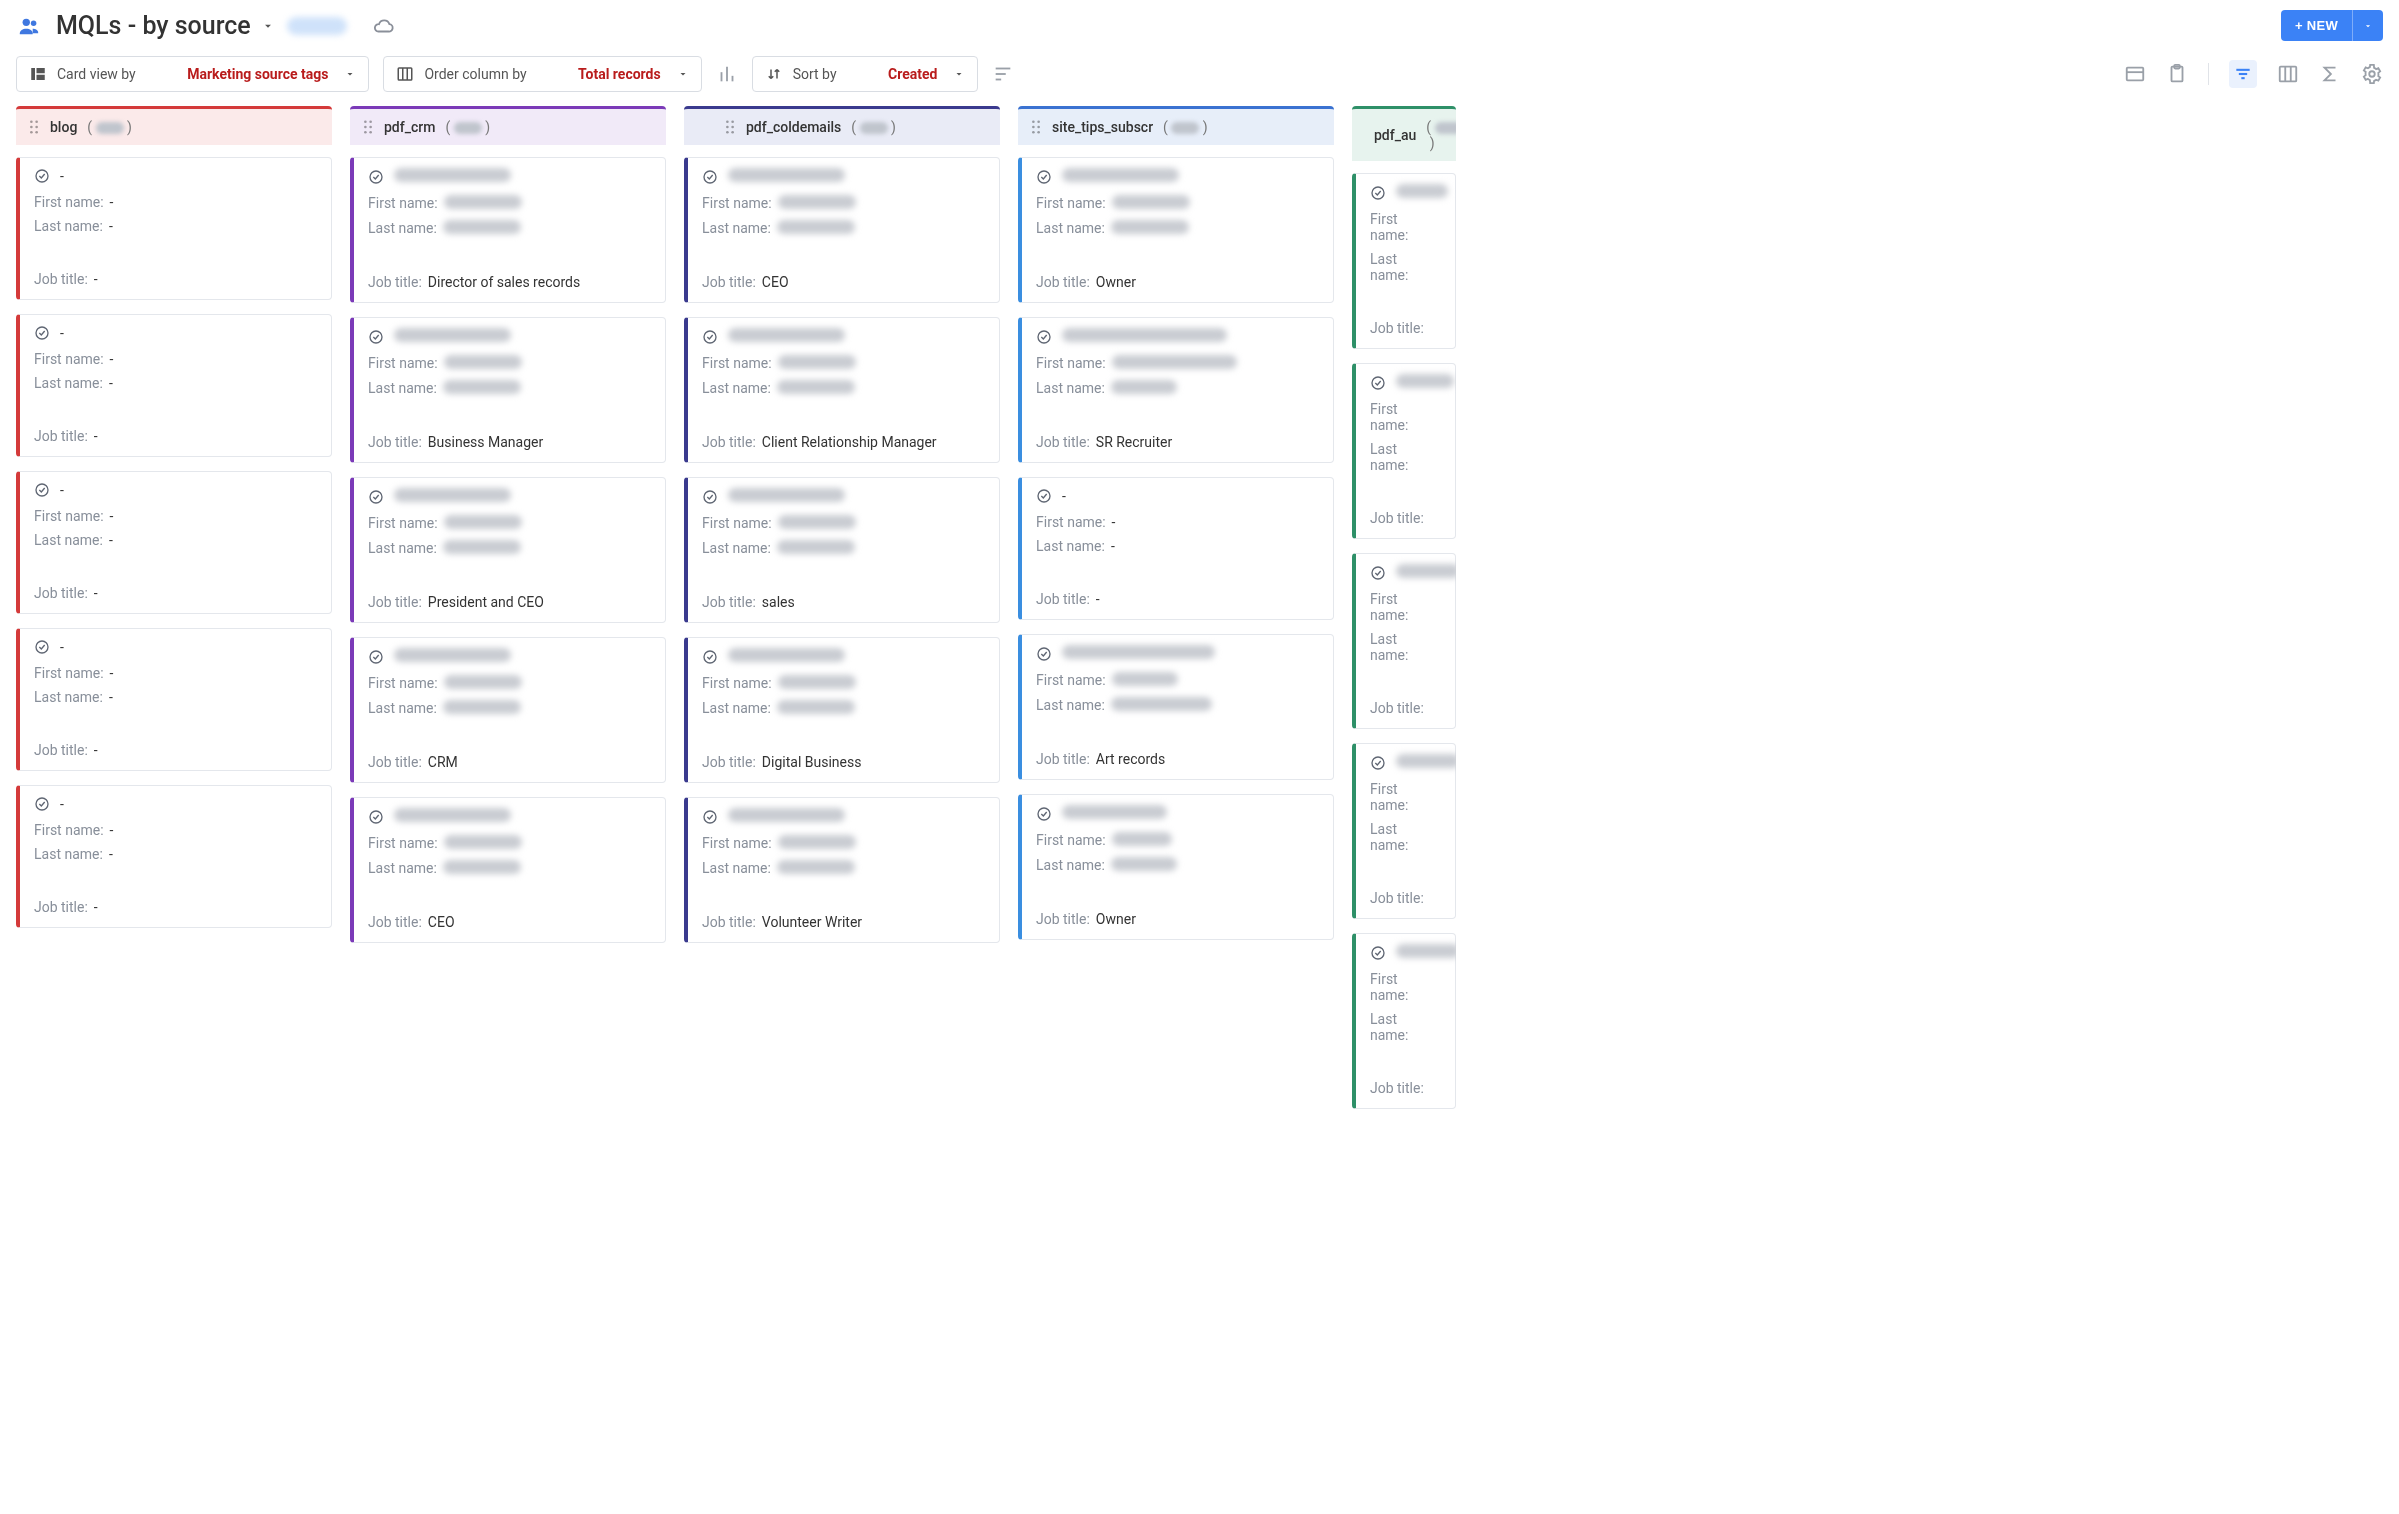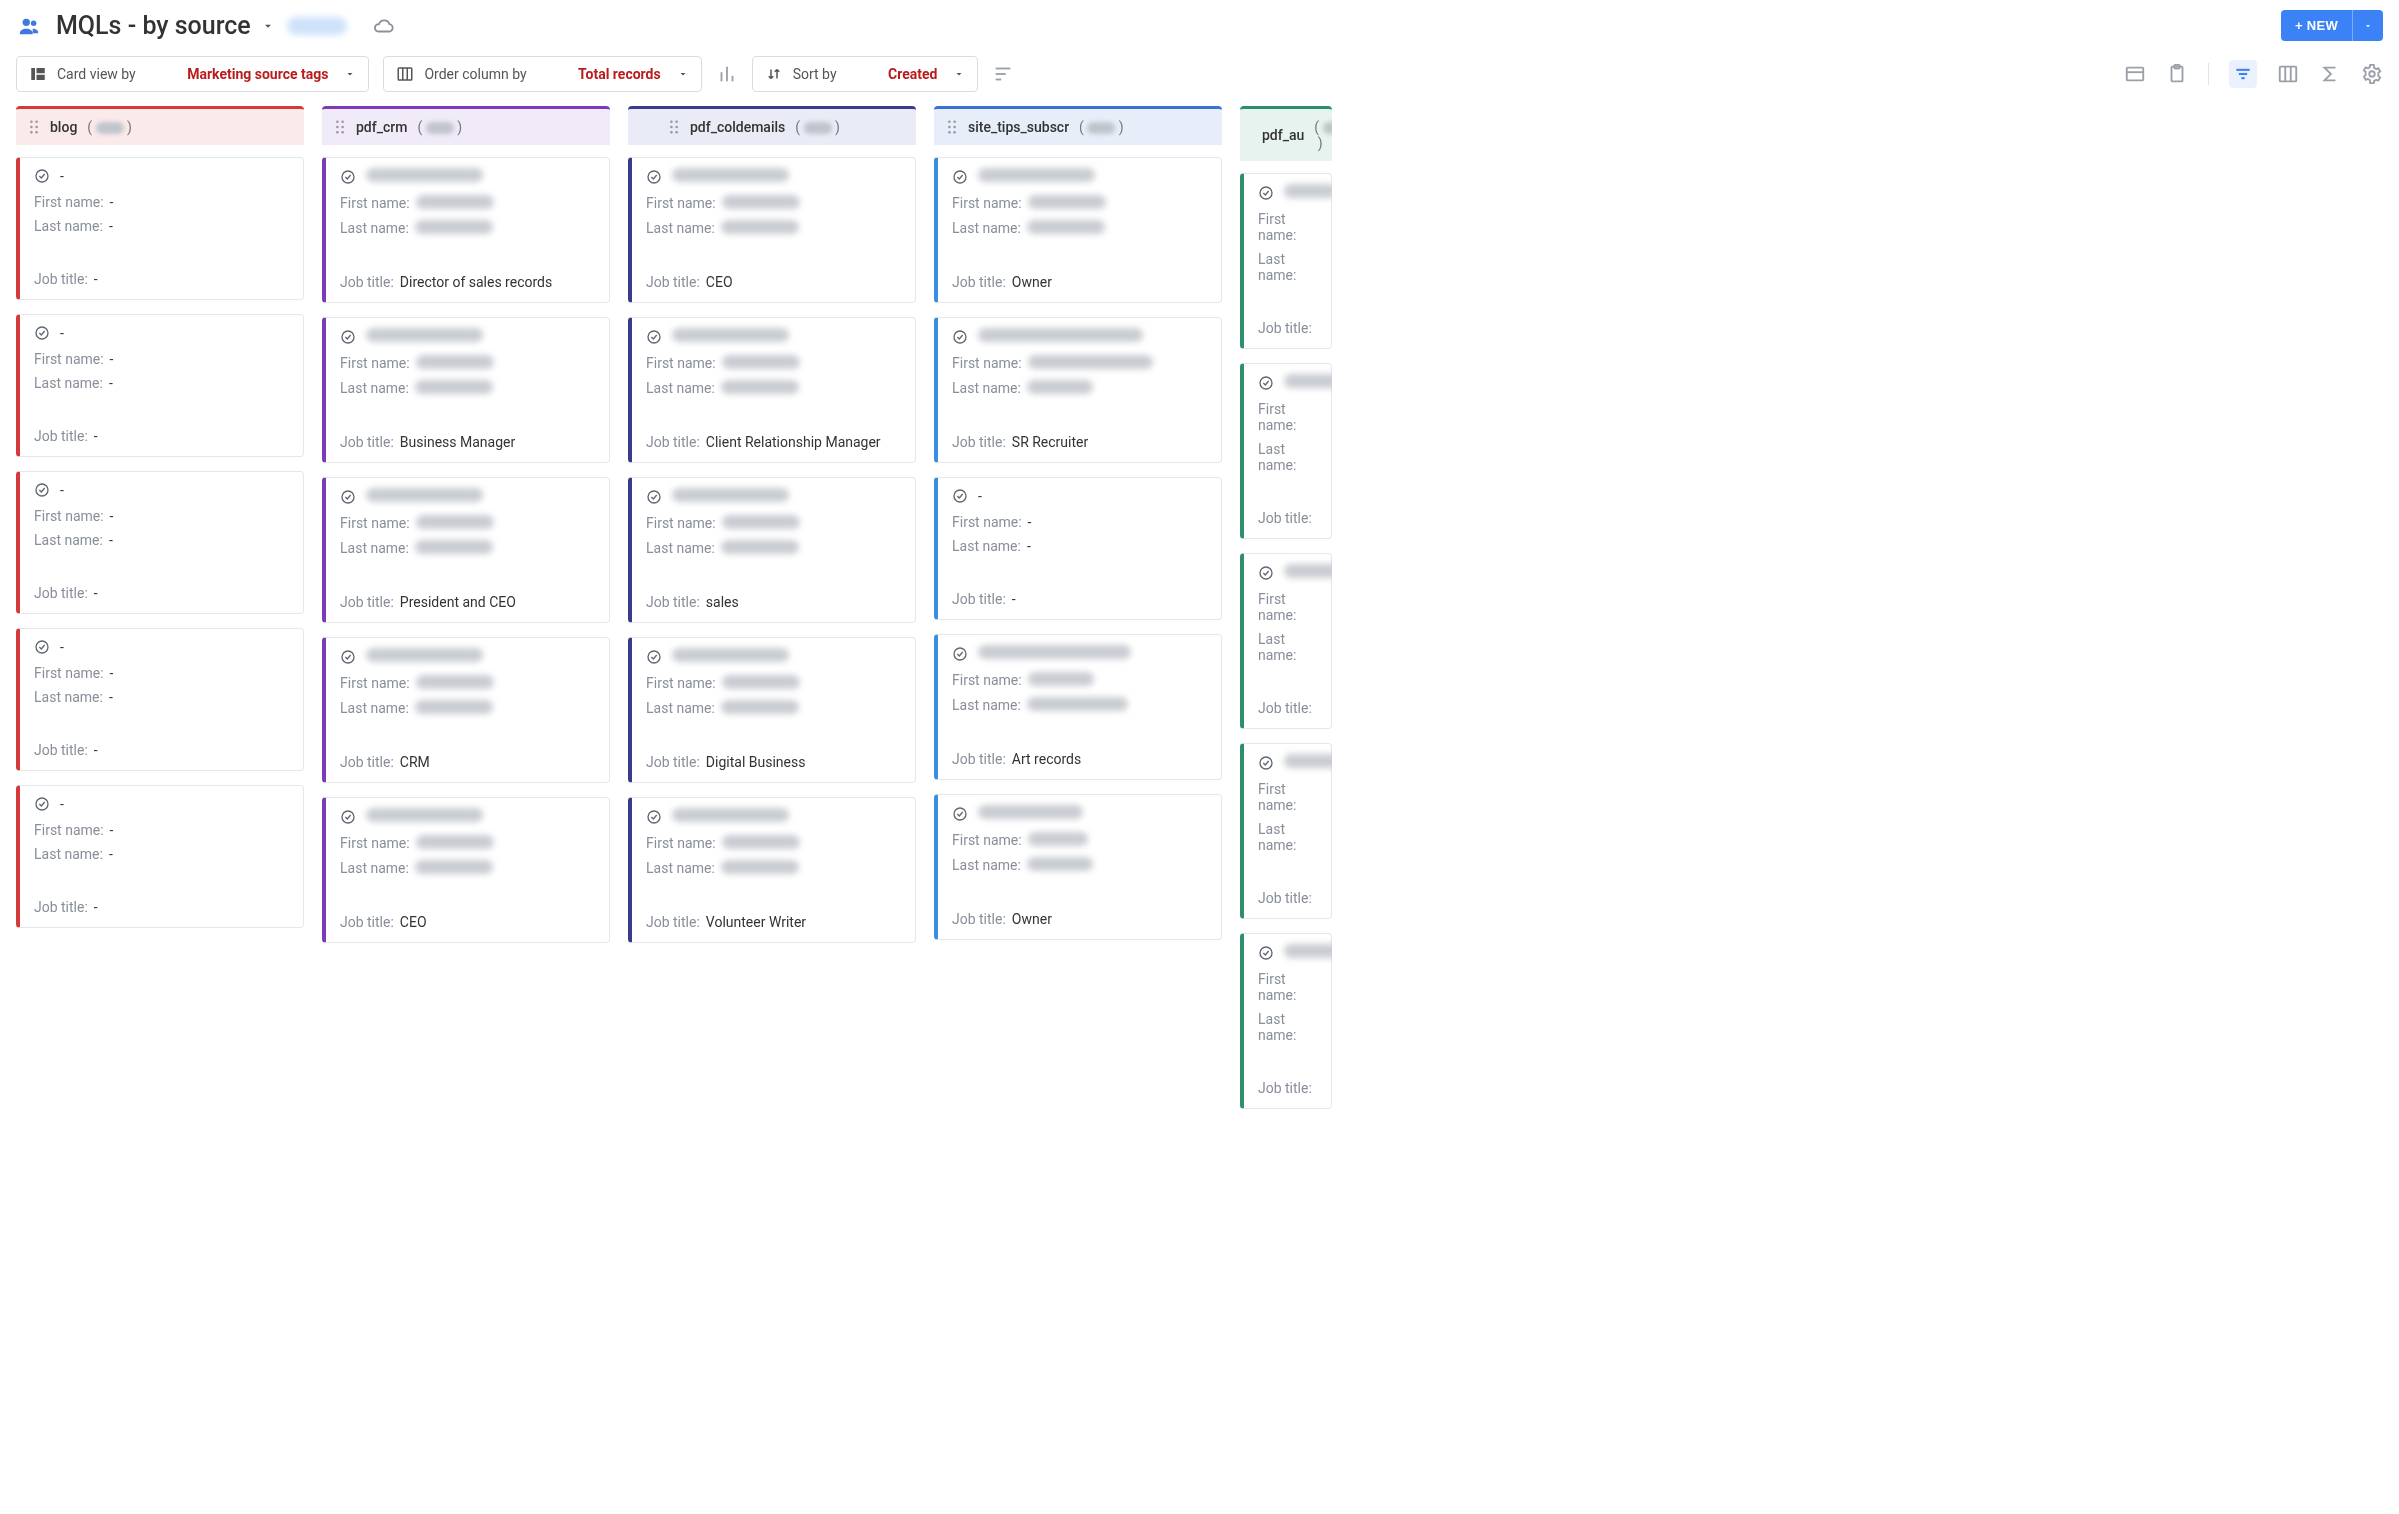--- a/index.html
+++ b/index.html
@@ -21,22 +21,22 @@
   .control-label { color:#555; }
   .control-value { color:#b91c1c; font-weight:700;margin-left:48px;}
   .caret { width:12px; height:12px; color:#555; margin-left:6px;}
   .ghost-icn { width:22px; height:22px; color:#9aa0a8; cursor:pointer;}
   .toolbar-spacer { flex:1; }
   .right-icons { display:flex; align-items:center; gap:20px; }
   .ri { width:22px; height:22px; color:#9aa0a8; cursor:pointer;}
   .ri.active { color:#3b82f6; background:#eaf1fd; padding:4px; border-radius:4px; width:28px; height:28px;}
   .divider-v { width:1px; height:22px; background:#e0e3e8; }
   .board { display:flex; gap:18px; padding:0 16px 16px 16px; overflow-x:hidden;}
-  .column { width:288px; flex-shrink:0; }
-  .column.last { width:92px; overflow:hidden;}
+  .column { width:316px; flex-shrink:0; }
+  .column.last { width:104px; overflow:hidden;}
   .col-head { display:flex; align-items:center; gap:10px; padding:10px 12px; border-radius:4px 4px 0 0; font-size:14px; cursor:grab;}
   .col-head .grip { width:12px; height:14px; color:rgba(0,0,0,0.35);}
   .col-head .name { font-weight:500; color:#333;}
   .col-head .count { color:#777; }
   .col-blog .col-head { background:#fbeaea; border-top:3px solid #d43a3a;}
   .col-pdfcrm .col-head { background:#f1eaf8; border-top:3px solid #7b3ab8;}
   .col-cold .col-head { background:#e9ebf6; border-top:3px solid #3a3a8e;padding-left:40px;}
   .col-tips .col-head { background:#e7eef9; border-top:3px solid #3a72d1;}
   .col-pdfa .col-head { background:#e7f3ee; border-top:3px solid #2e9068;}
   .cards { display:flex; flex-direction:column; gap:14px; padding-top:12px;}

